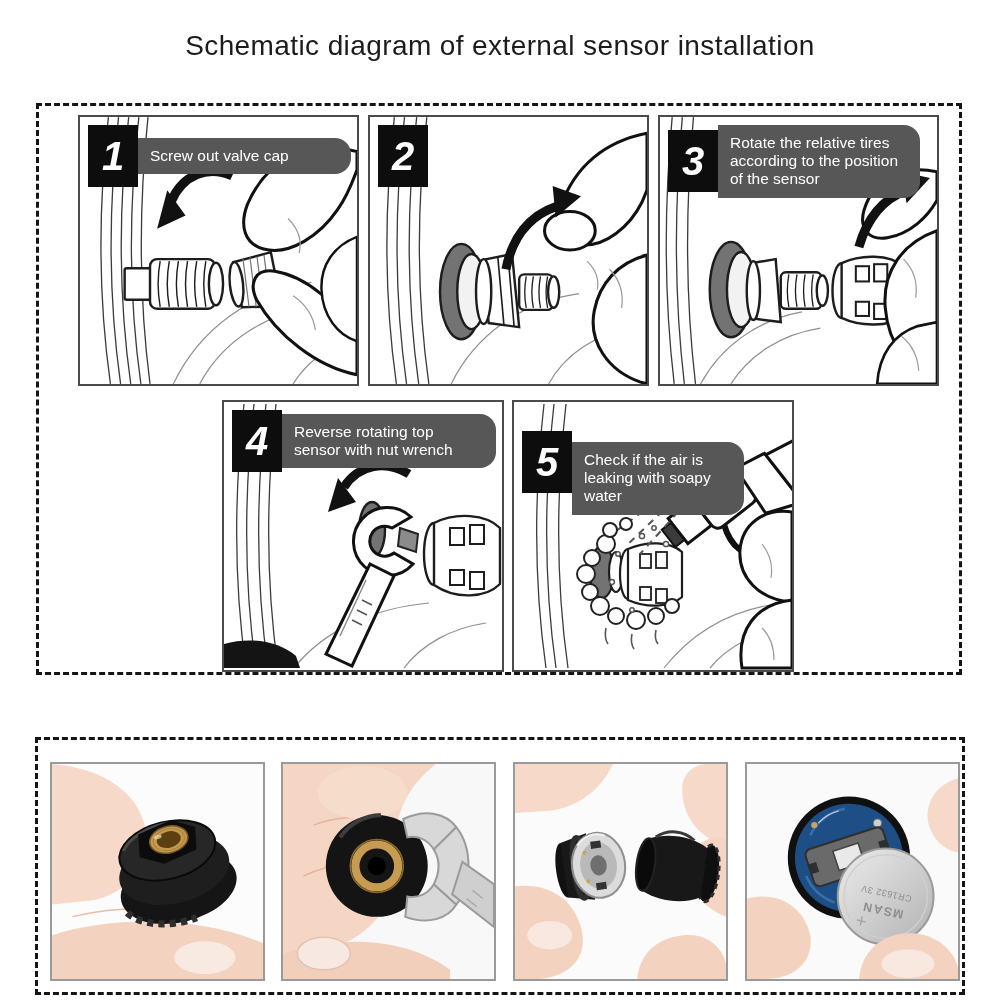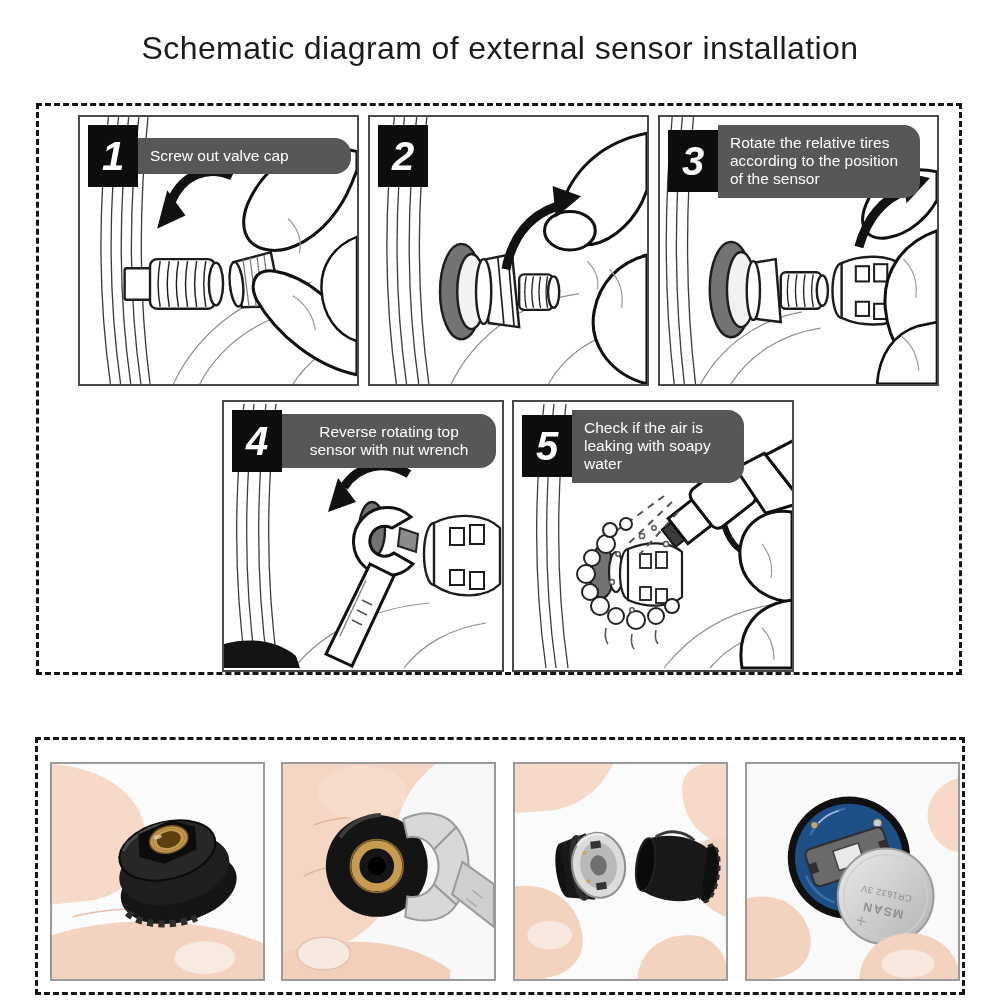--- a/index.html
+++ b/index.html
@@ -1,19 +1,19 @@
 <!DOCTYPE html>
 <html><head>
 <meta charset="utf-8">
 <style>
   html,body{margin:0;padding:0;background:#fff;}
   #canvas{position:relative;width:1000px;height:1000px;background:#fff;overflow:hidden;
           font-family:"Liberation Sans",sans-serif;color:#111;}
   .sec-title{position:absolute;left:0;width:100%;text-align:center;
-             font-size:32px;font-weight:400;letter-spacing:.4px;color:#1c1c1c;}
+             font-size:28px;font-weight:400;letter-spacing:.4px;color:#1c1c1c;}
   #title-1{top:30px;}
   #title-2{top:688px;}
   .dashed-box{position:absolute;border:3px dashed #151515;background:#fff;}
   #install-box{left:36px;top:103px;width:920px;height:566px;}
   #battery-box{left:35px;top:737px;width:924px;height:252px;}
 
   .panel{position:absolute;width:277px;height:267px;border:2px solid #4a4a4a;background:#fff;overflow:hidden;}
   #panel-1{left:39px;top:9px;}
   #panel-2{left:329px;top:9px;}
   #panel-3{left:619px;top:9px;}
@@ -24,22 +24,22 @@
   .art svg{display:block;width:100%;height:100%;}
 
   .step-header{position:absolute;left:8px;top:8px;right:6px;display:flex;align-items:center;z-index:5;}
   .step-num{flex:0 0 50px;height:62px;background:#0d0d0d;color:#fff;display:flex;align-items:center;
             justify-content:center;font-size:40px;font-weight:800;font-style:italic;}
   .step-label{background:#575757;color:#fff;font-size:15.5px;line-height:1.16;
               padding:9px 12px 10px;border-radius:0 16px 16px 0;min-height:36px;
               display:flex;align-items:center;box-sizing:border-box;}
   .step-label.grow{flex:1;}
   #panel-3 .step-label{width:202px;align-items:center;}
-  #panel-4 .step-label{width:228px;text-align:center;}
-  #panel-5 .step-label{width:172px;}
+  #panel-4 .step-label{width:228px;}
+  #panel-5 .step-label{width:172px;margin-top:32px;}
 
   .photo{position:absolute;top:22px;width:211px;height:215px;border:2px solid #9a9a9a;
          background:#fcfcfc;overflow:hidden;}
   #photo-1{left:12px;} #photo-2{left:243px;} #photo-3{left:475px;} #photo-4{left:707px;}
   .photo svg{display:block;width:100%;height:100%;}
 </style>
 </head>
 <body>
 
 <div id="canvas">

